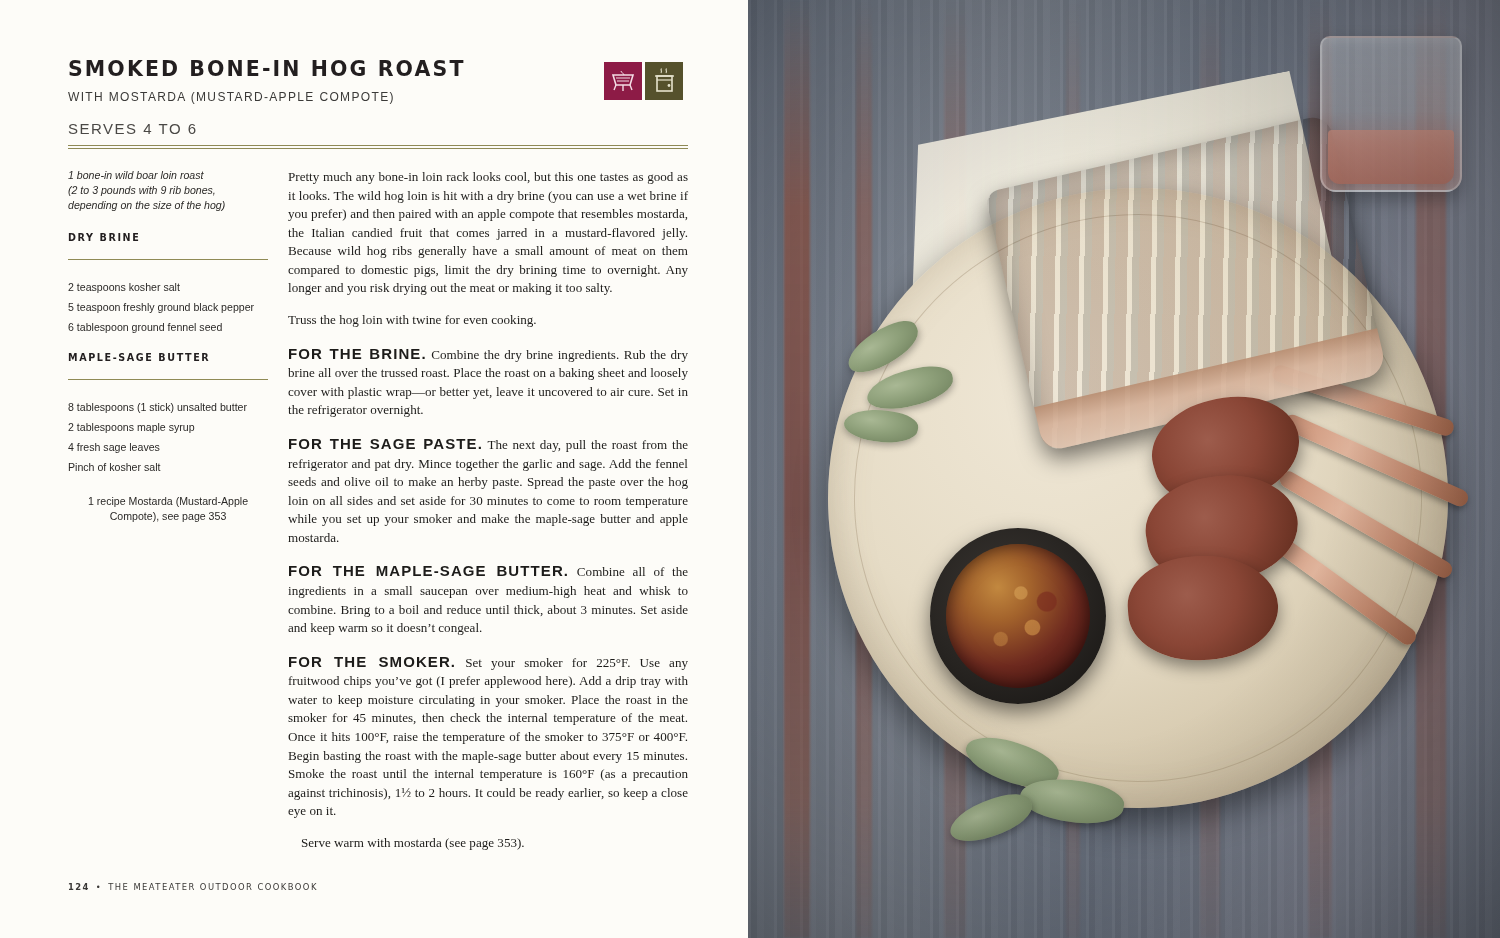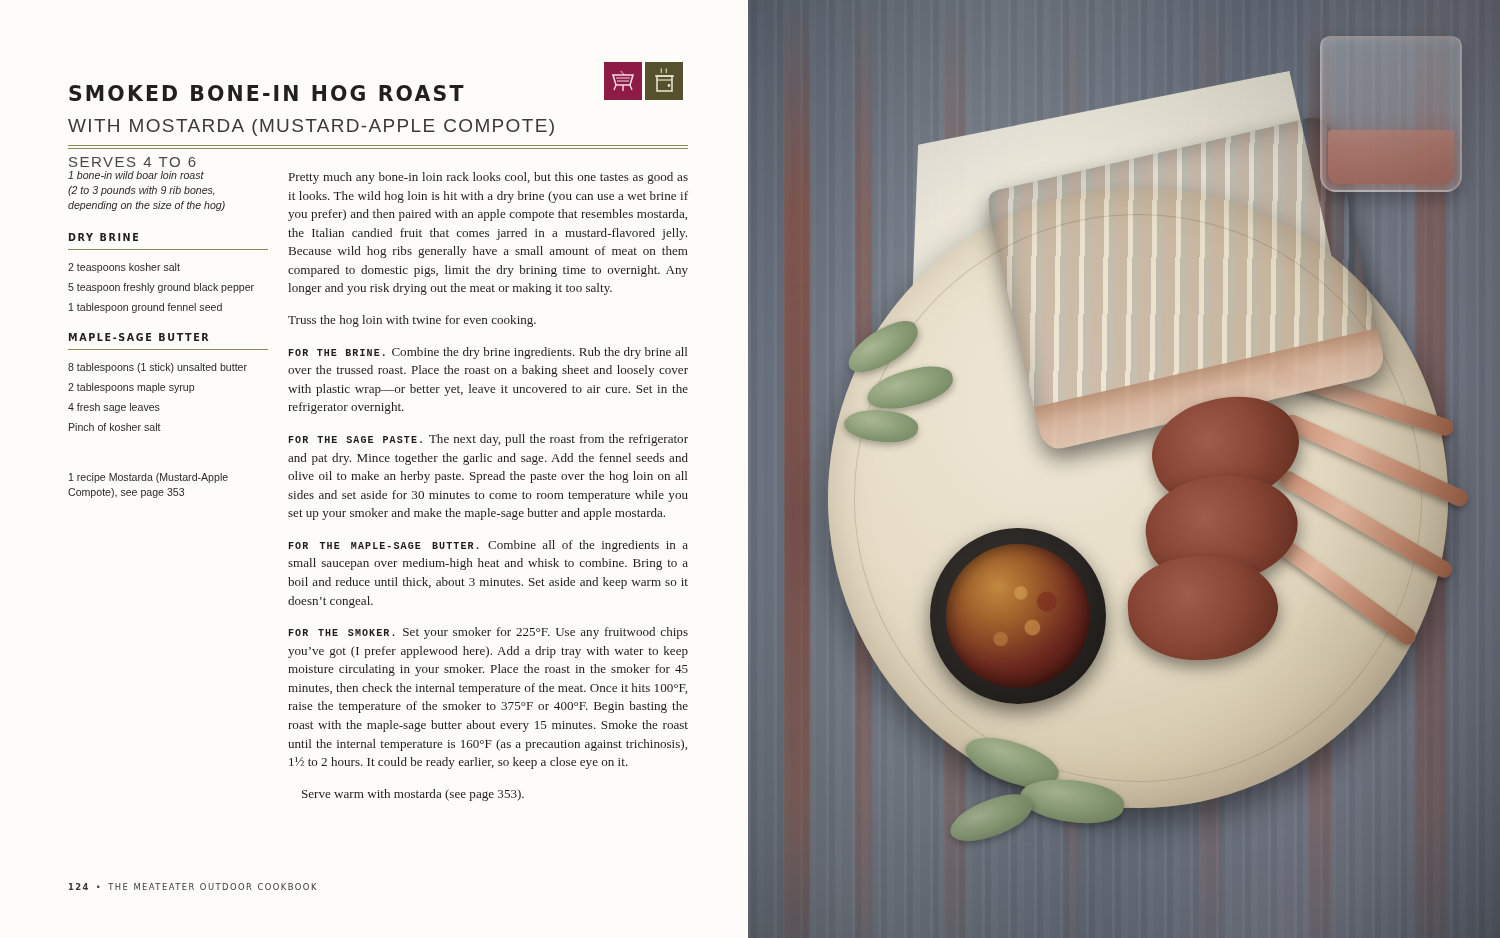--- a/index.html
+++ b/index.html
@@ -28,35 +28,34 @@
     height: 938px;
     background: #fdfcf8;
     box-sizing: border-box;
   }
 
   .recipe-head {
     position: absolute;
     left: 68px;
     top: 58px;
     width: 620px;
-    margin-top: 25px;
   }
   .recipe-title {
     font-family: "DejaVu Sans", sans-serif;
     font-weight: bold;
     font-size: 20.5px;
     letter-spacing: 2.1px;
     color: #231f20;
     text-transform: uppercase;
     margin: 0 0 9px 0;
     line-height: 1.1;
   }
   .recipe-subtitle {
     font-family: "Liberation Sans", sans-serif;
-    font-size: 19px;
+    font-size: 12px;
     letter-spacing: 1.35px;
     color: #3b3a38;
     text-transform: uppercase;
     margin: 0 0 16px 0;
   }
   .recipe-serves {
     font-family: "Liberation Sans", sans-serif;
     font-size: 15px;
     letter-spacing: 1.5px;
     color: #4a4845;
@@ -107,52 +106,53 @@
   }
   .ing-intro div { white-space: nowrap; font-style: italic; }
   .ing-group { margin-bottom: 17px; }
   .ing-group-head {
     font-family: "DejaVu Sans", sans-serif;
     font-weight: bold;
     font-size: 9.6px;
     letter-spacing: 1.6px;
     text-transform: uppercase;
     color: #231f20;
-    margin: 0 0 5px 0;
-    padding-bottom: 4px;
+    margin: 0 0 15px 0;
+    padding-bottom: 14px;
     border-bottom: 1px solid #8f8a55;
   }
   .ing-item {
     margin: 0;
     padding: 5.5px 0 0 0;
     line-height: 1.35;
   }
   .ing-note {
-    margin-top: 36px;
+    margin-top: 20px;
     line-height: 1.4;
+    text-align: center;
   }
 
   
   .col-method {
     position: absolute;
     left: 288px;
     top: 168px;
     width: 400px;
     font-family: "Liberation Serif", serif;
     font-size: 13.1px;
     line-height: 1.42;
     color: #1d1c1a;
     text-align: justify;
   }
   .col-method p { margin: 0 0 13px 0; }
   .col-method p:last-child { margin-bottom: 0; margin-left: 13px; }
   .step-label {
-    font-family: Liberation Mono, monospace;
+    font-family: Liberation Sans, sans-serif;
     font-weight: bold;
-    font-size: 10px;
+    font-size: 15px;
     letter-spacing: 1.1px;
     text-transform: uppercase;
   }
 
   .folio {
     position: absolute;
     left: 68px;
     top: 882px;
     font-family: "DejaVu Sans", sans-serif;
     font-size: 8.4px;
@@ -364,21 +364,21 @@
       <div class="ing-intro">
         <div>1 bone-in wild boar loin roast</div>
         <div>(2 to 3 pounds with 9 rib bones,</div>
         <div>depending on the size of the hog)</div>
       </div>
 
       <div class="ing-group">
         <div class="ing-group-head">DRY BRINE</div>
         <p class="ing-item">2 teaspoons kosher salt</p>
         <p class="ing-item">5 teaspoon freshly ground black pepper</p>
-        <p class="ing-item">1 tablespoon ground fennel seed</p>
+        <p class="ing-item">6 tablespoon ground fennel seed</p>
       </div>
 
 
       <div class="ing-group">
         <div class="ing-group-head">MAPLE-SAGE BUTTER</div>
         <p class="ing-item">8 tablespoons (1 stick) unsalted butter</p>
         <p class="ing-item">2 tablespoons maple syrup</p>
         <p class="ing-item">4 fresh sage leaves</p>
         <p class="ing-item">Pinch of kosher salt</p>
       </div>

